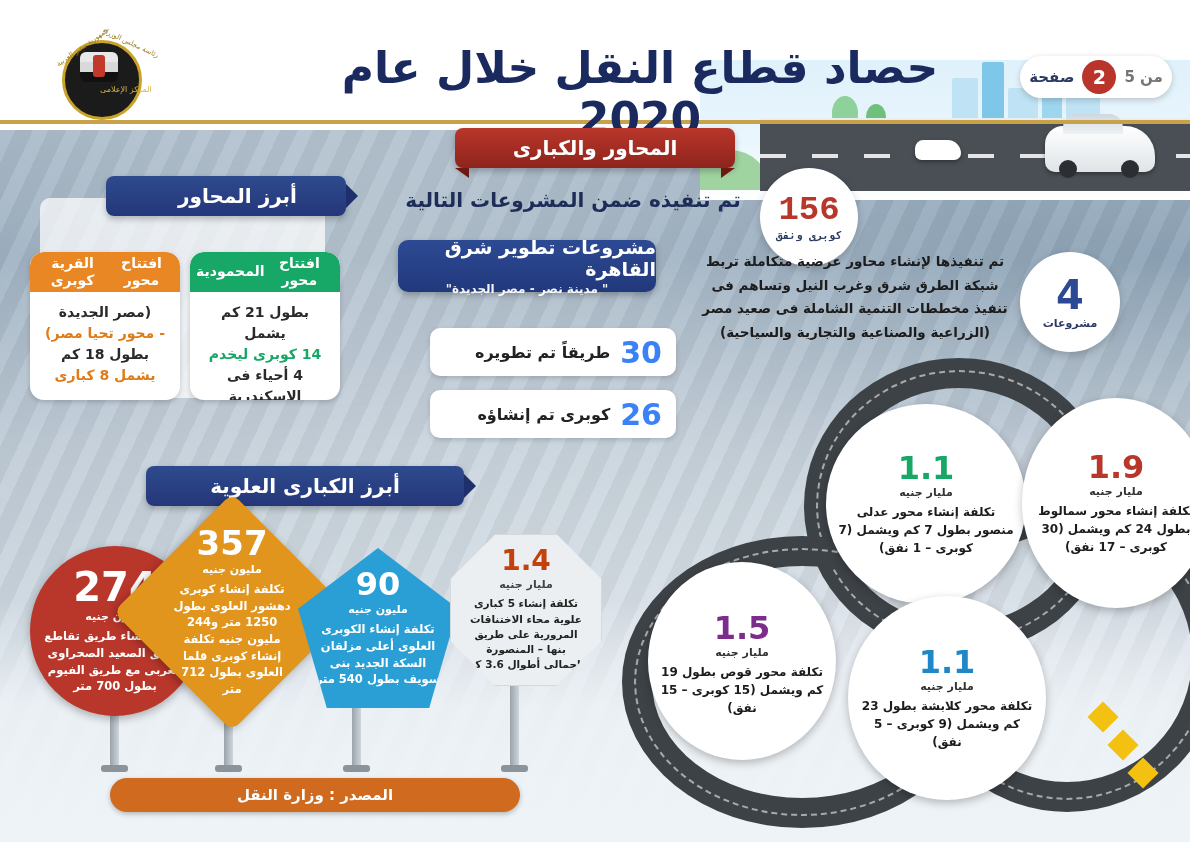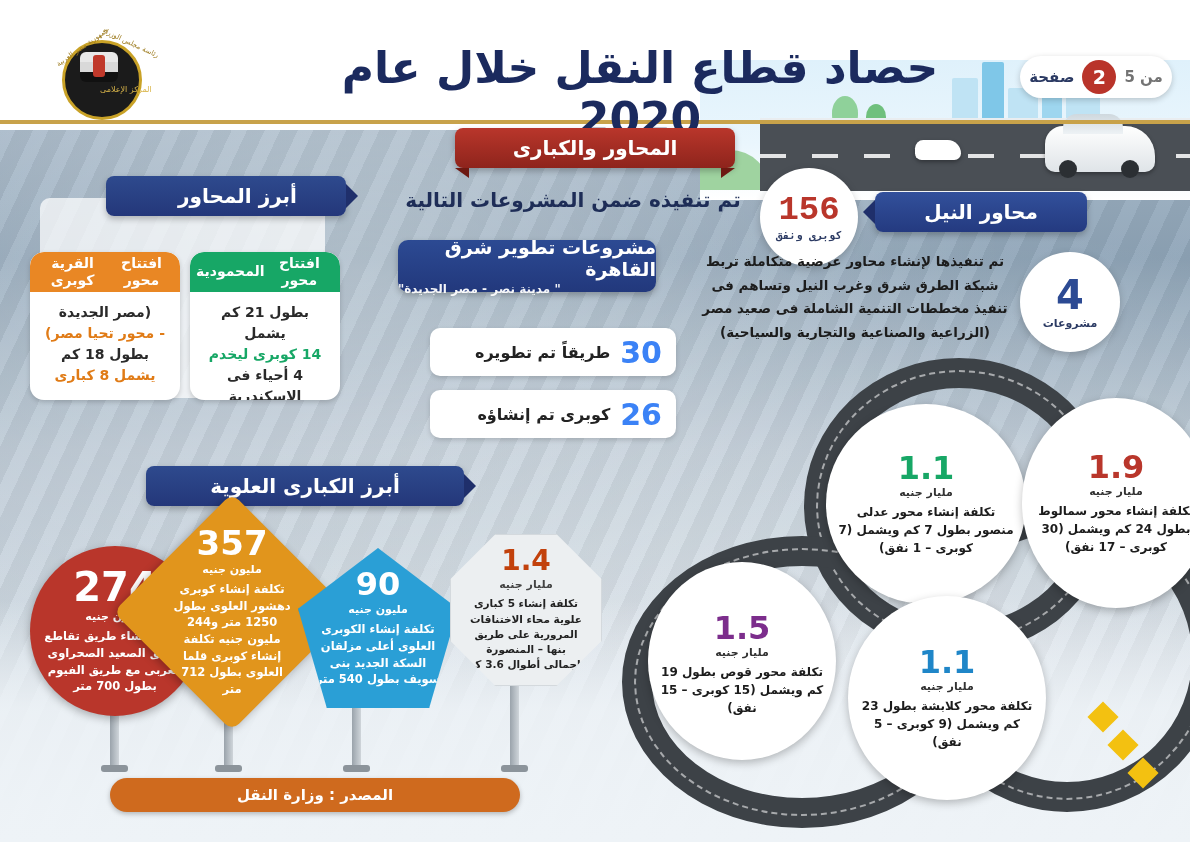--- a/index.html
+++ b/index.html
@@ -117,21 +117,21 @@
   .card-orange{left:30px;top:252px;width:150px;height:148px;}
   .card-orange .cap{background:#e98724;border-radius:14px 14px 0 0;}
   .card-green{left:190px;top:252px;width:150px;height:148px;}
   .card-green .cap{background:#17a766;border-radius:14px 14px 0 0;}
   .txt-orange{color:#e07b16;}
   .txt-green{color:#17a766;}
 
   
   .hdr-cairo{position:absolute;left:398px;top:240px;width:258px;height:52px;border-radius:10px;
     background:linear-gradient(180deg,#2c4a93,#22387c);color:#fff;display:flex;flex-direction:column;
-    align-items:flex-end;justify-content:center;box-shadow:0 3px 6px rgba(0,0,0,.25);}
+    align-items:center;justify-content:center;box-shadow:0 3px 6px rgba(0,0,0,.25);}
   .hdr-cairo .l1{font-size:19px;font-weight:800;}
   .hdr-cairo .l2{font-size:12px;font-weight:700;opacity:.95;margin-top:2px;}
   .stat-row{position:absolute;height:48px;background:#fff;border-radius:10px;
     box-shadow:0 2px 5px rgba(0,0,0,.16);display:flex;align-items:center;justify-content:flex-start;
     padding:0 14px;gap:10px;}
   .stat-row .num{font-size:30px;font-weight:800;color:#3b82f6;}
   .stat-row .txt{font-size:16px;font-weight:700;color:#222;}
   .sr1{left:430px;top:328px;width:218px;}
   .sr2{left:430px;top:390px;width:218px;}
 
@@ -303,21 +303,20 @@
   </div>
   <div class="stat-row sr1">
     <span class="num">30</span>
     <span class="txt">طريقاً تم تطويره</span>
   </div>
   <div class="stat-row sr2">
     <span class="num">26</span>
     <span class="txt">كوبرى تم إنشاؤه</span>
   </div>
 
-  <div class="ribbon navy2 hdr-nile">محاور النيل</div>
   <div class="nile-text">تم تنفيذها لإنشاء محاور عرضية متكاملة تربط شبكة الطرق شرق وغرب النيل وتساهم فى تنفيذ مخططات التنمية الشاملة فى صعيد مصر (الزراعية والصناعية والتجارية والسياحية)</div>
   <div class="circle-4">
     <span class="n">4</span>
     <span class="t">مشروعات</span>
   </div>
 
   <div class="swirl">
     <div class="rd rd1"></div>
     <div class="rd rd2"></div>
     <div class="rd rd3"></div>

